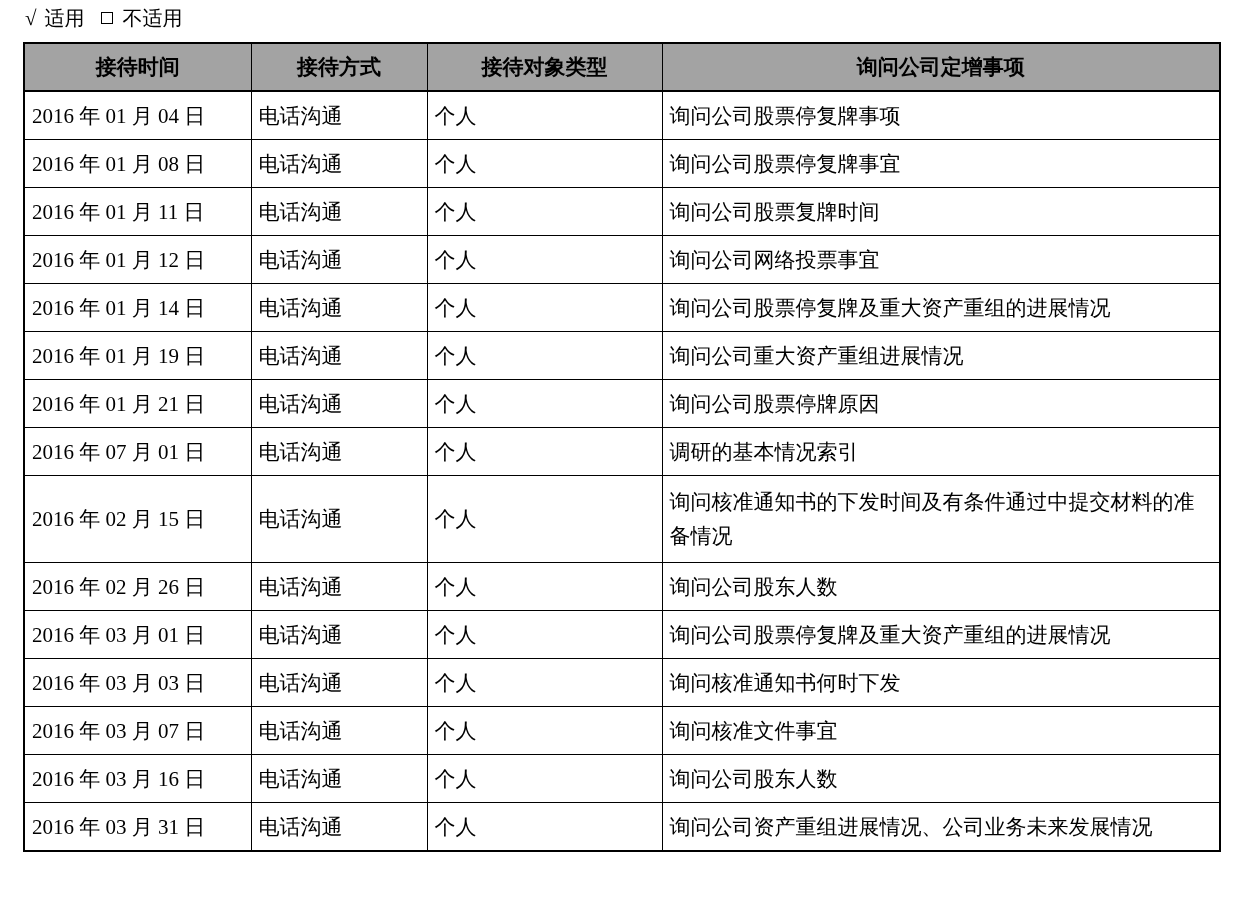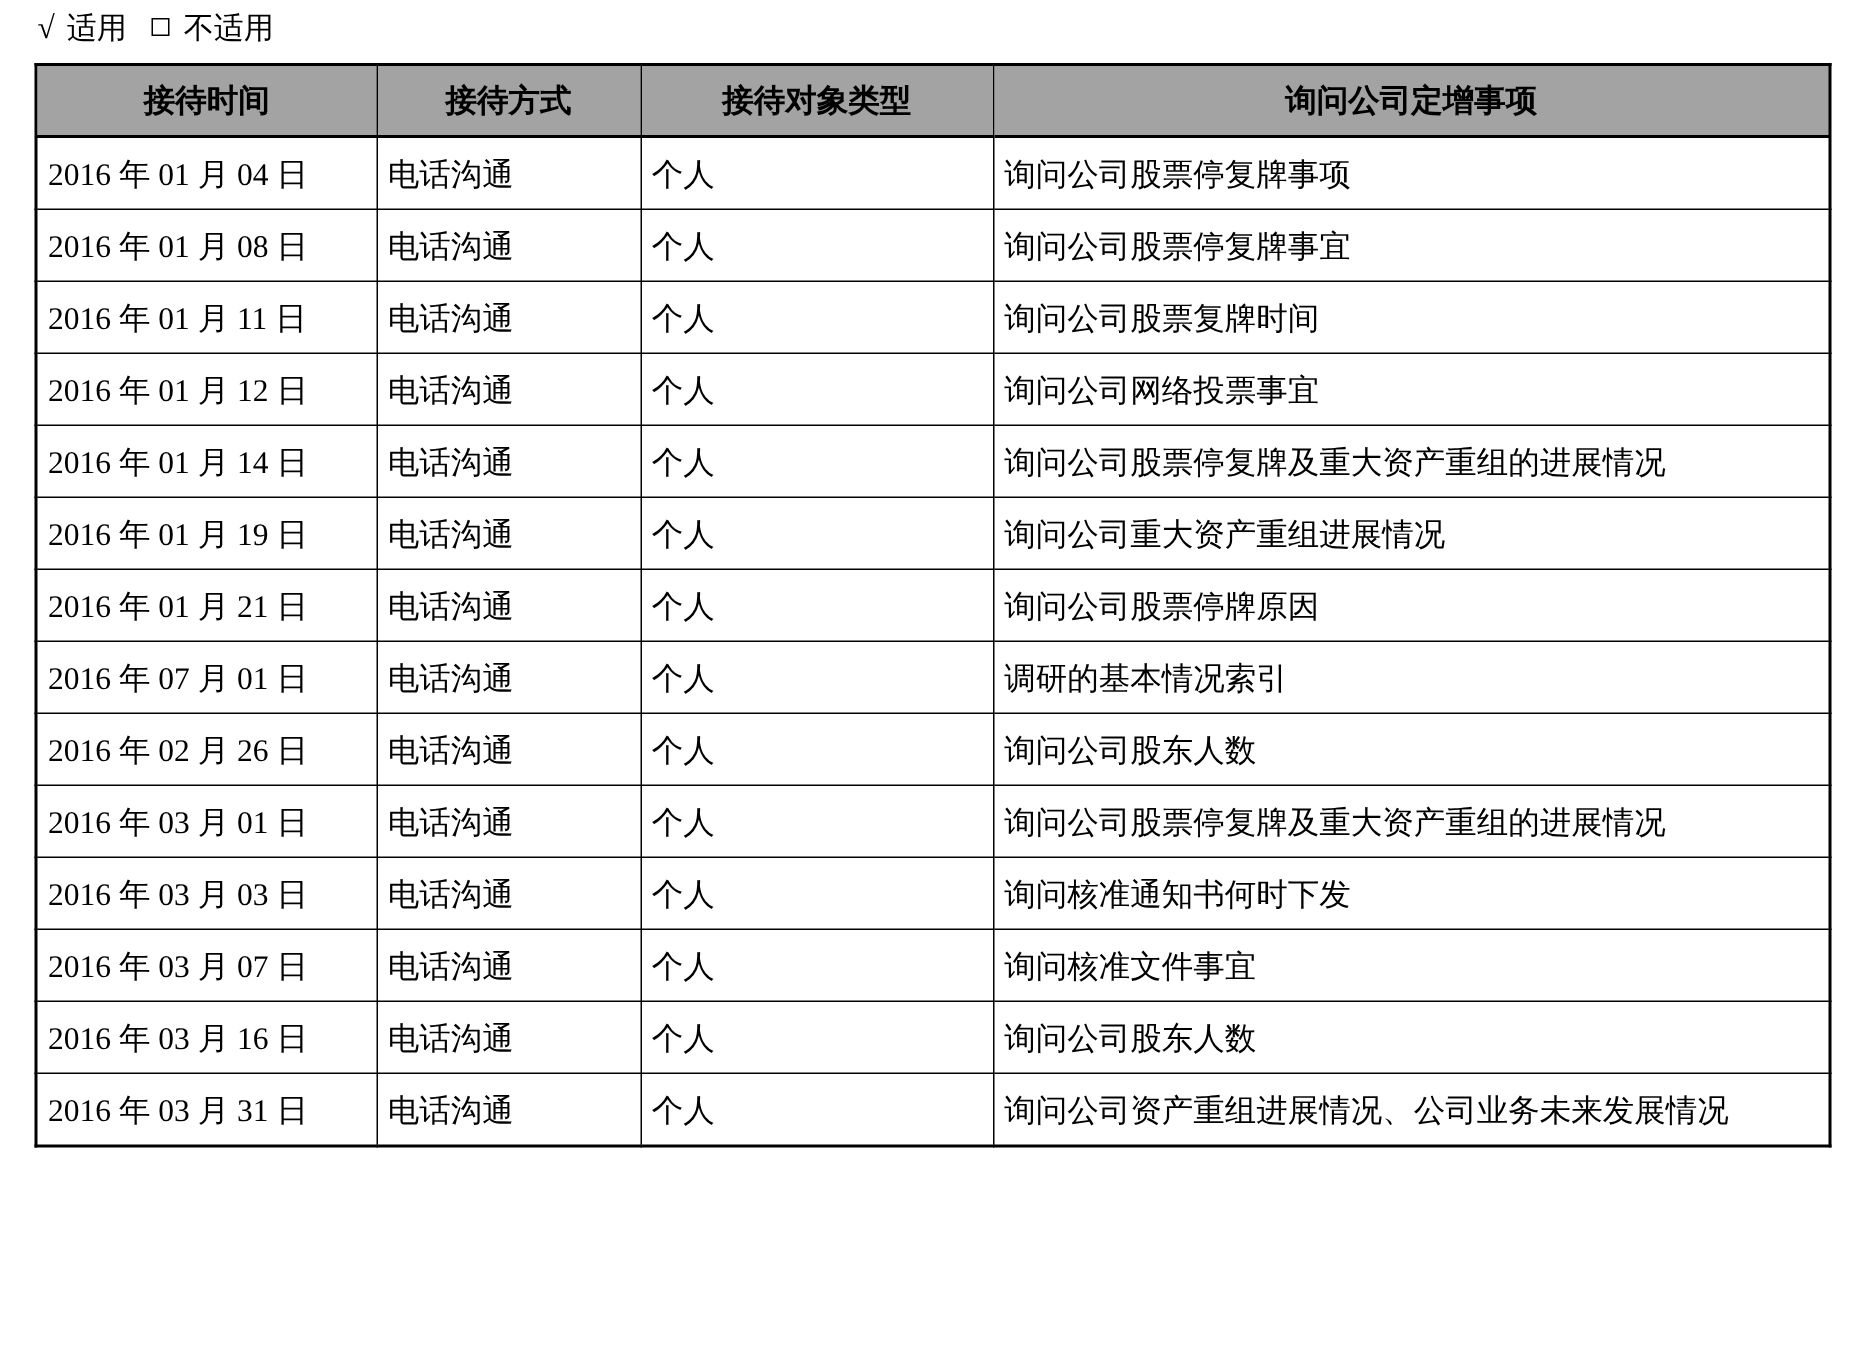--- a/index.html
+++ b/index.html
@@ -134,20 +134,26 @@
     <td class="col-method">电话沟通</td>
     <td class="col-type">个人</td>
     <td class="col-topic">询问公司股票停牌原因</td>
   </tr>
       <tr>
     <td class="col-date">2016 年 07 月 01 日</td>
     <td class="col-method">电话沟通</td>
     <td class="col-type">个人</td>
     <td class="col-topic">调研的基本情况索引</td>
   </tr>
+      <tr class="tall">
+    <td class="col-date">2016 年 02 月 15 日</td>
+    <td class="col-method">电话沟通</td>
+    <td class="col-type">个人</td>
+    <td class="col-topic">询问核准通知书的下发时间及有条件通过中提交材料的准备情况</td>
+  </tr>
       <tr>
     <td class="col-date">2016 年 02 月 26 日</td>
     <td class="col-method">电话沟通</td>
     <td class="col-type">个人</td>
     <td class="col-topic">询问公司股东人数</td>
   </tr>
       <tr>
     <td class="col-date">2016 年 03 月 01 日</td>
     <td class="col-method">电话沟通</td>
     <td class="col-type">个人</td>

